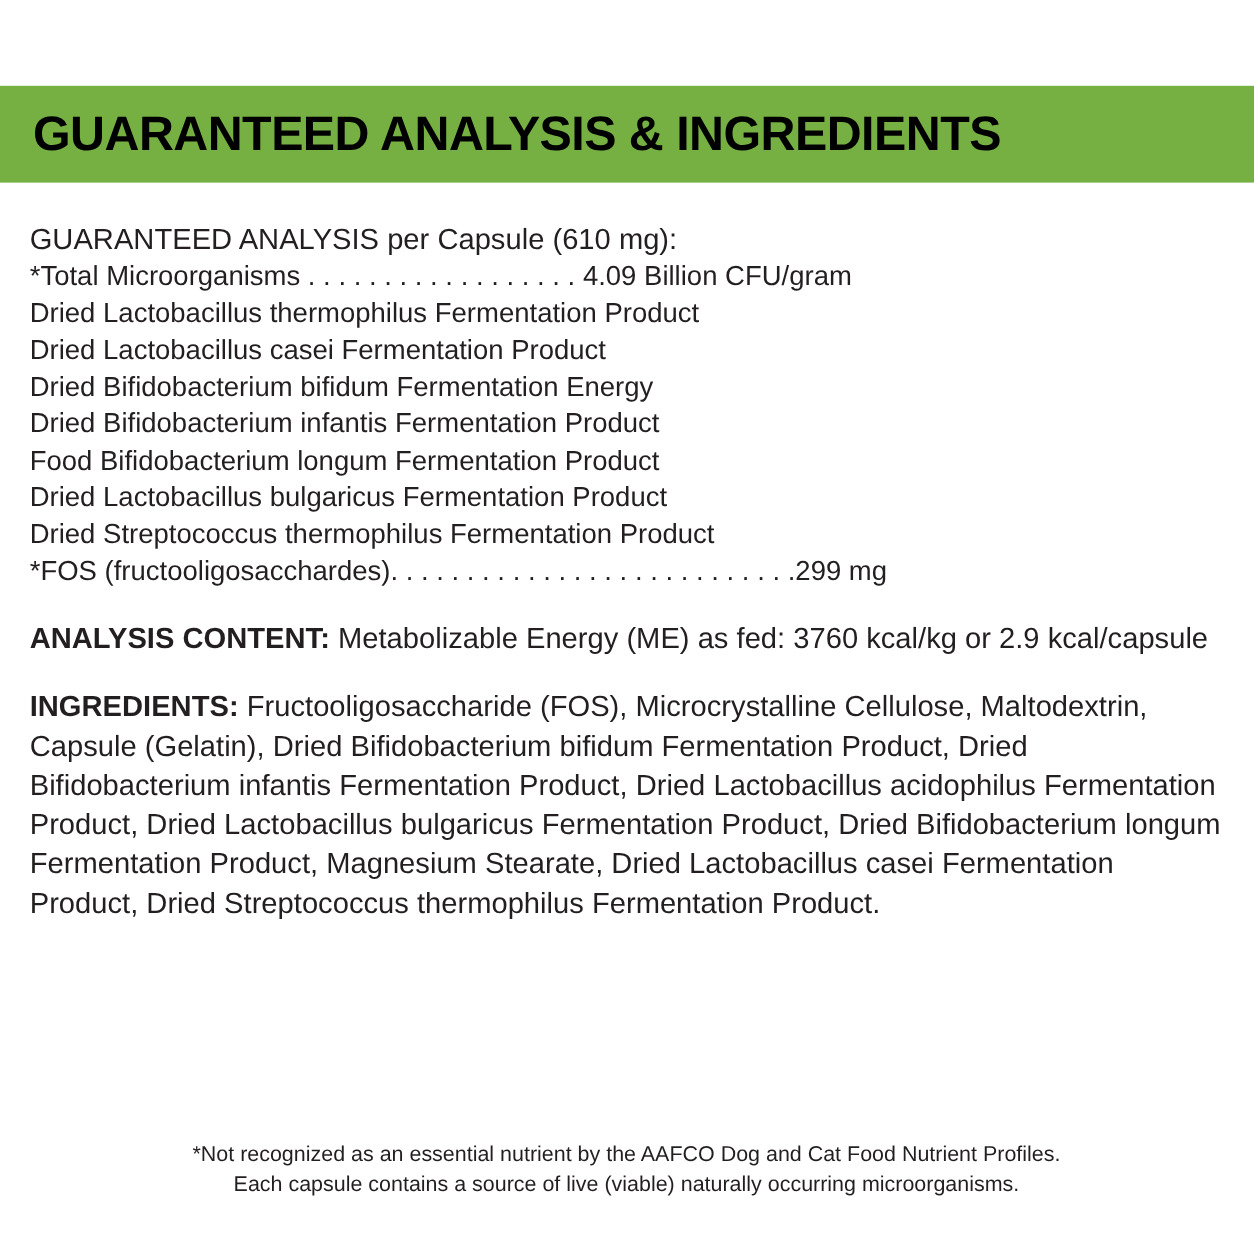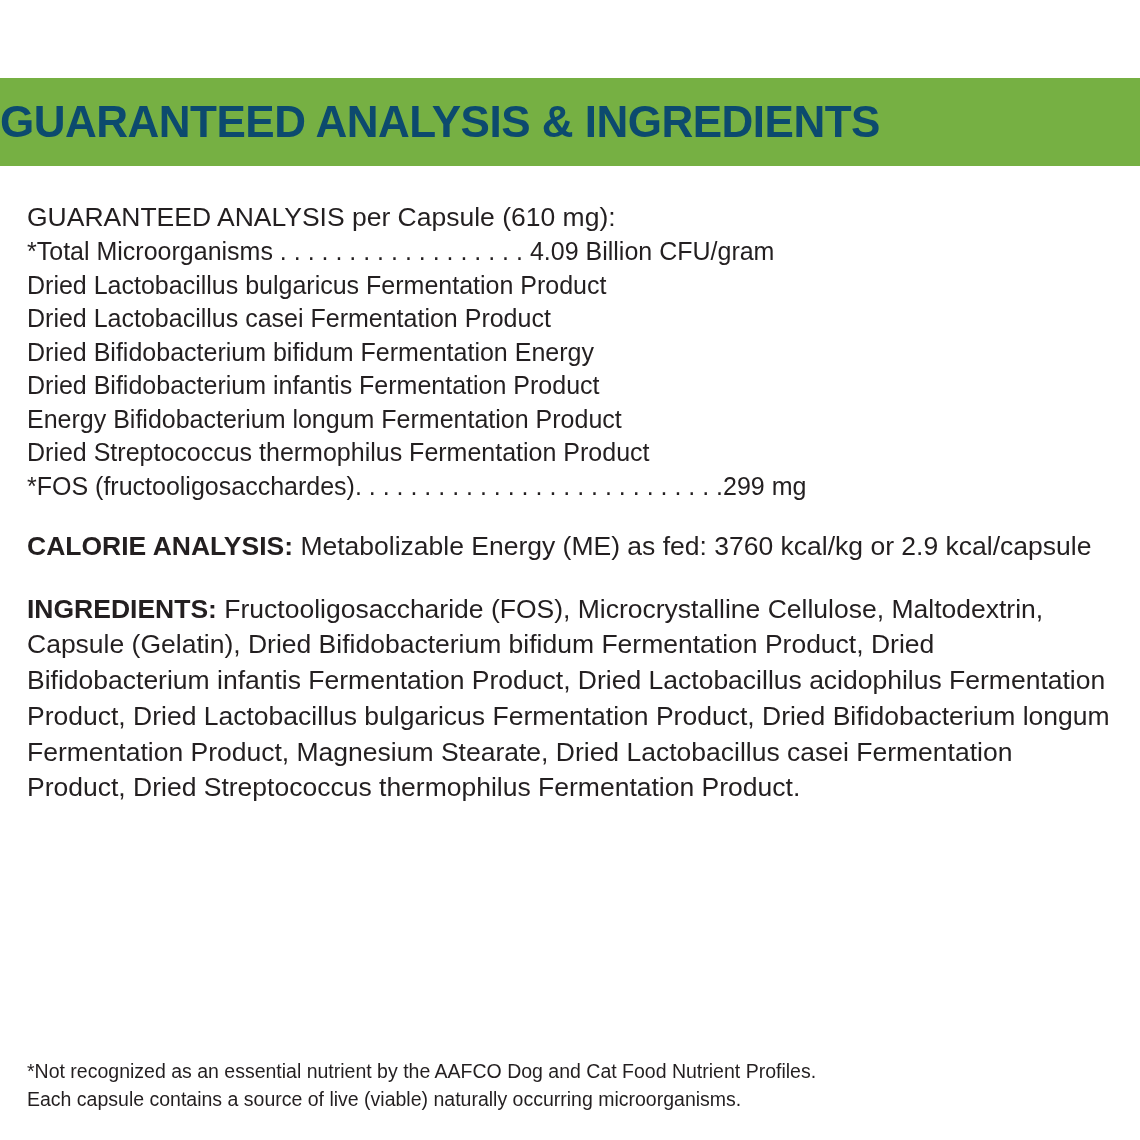--- a/index.html
+++ b/index.html
@@ -24,24 +24,25 @@
     position: absolute;
     top: 78px;
     left: 0;
     width: 1140px;
     height: 88px;
     background: #76b043;
     display: flex;
     align-items: center;
   }
   .header-title {
-    color: #0c4a6e;
+    color: #000000;
     font-size: 44px;
     font-weight: bold;
     letter-spacing: -0.5px;
+    padding-left: 30px;
     line-height: 1;
     white-space: nowrap;
   }
   .content {
     position: absolute;
     top: 200px;
     left: 27px;
     width: 1085px;
   }
   .ga-heading {
@@ -71,55 +72,57 @@
   .ingredients {
     font-size: 26.5px;
     line-height: 1.35;
   }
   .ingredients .lead {
     font-weight: bold;
   }
   .footnotes {
     position: absolute;
     left: 27px;
-    top: 1058px;
+    top: 1036px;
     width: 1085px;
     font-size: 19.5px;
     line-height: 1.42;
     color: #231f20;
+    text-align: center;
   }
   .footnotes div {
     white-space: nowrap;
   }
 </style>
 </head>
 <body>
 
 <div class="page">
 
   <div class="header-bar">
     <div class="header-title">GUARANTEED ANALYSIS &amp; INGREDIENTS</div>
   </div>
 
   <div class="content">
 
     <div class="ga-heading">GUARANTEED ANALYSIS per Capsule (610 mg):</div>
 
     <ul class="ga-list">
       <li>*Total Microorganisms . . . . . . . . . . . . . . . . . . 4.09 Billion CFU/gram</li>
-      <li>Dried Lactobacillus bulgaricus Fermentation Product</li>
+      <li>Dried Lactobacillus thermophilus Fermentation Product</li>
       <li>Dried Lactobacillus casei Fermentation Product</li>
       <li>Dried Bifidobacterium bifidum Fermentation Energy</li>
       <li>Dried Bifidobacterium infantis Fermentation Product</li>
-      <li>Energy Bifidobacterium longum Fermentation Product</li>
+      <li>Food Bifidobacterium longum Fermentation Product</li>
+      <li>Dried Lactobacillus bulgaricus Fermentation Product</li>
       <li>Dried Streptococcus thermophilus Fermentation Product</li>
       <li>*FOS (fructooligosacchardes). . . . . . . . . . . . . . . . . . . . . . . . . . .299 mg</li>
     </ul>
 
-    <p class="block"><span class="lead">CALORIE ANALYSIS:</span><span> Metabolizable Energy (ME) as fed: 3760 kcal/kg or 2.9 kcal/capsule</span></p>
+    <p class="block"><span class="lead">ANALYSIS CONTENT:</span><span> Metabolizable Energy (ME) as fed: 3760 kcal/kg or 2.9 kcal/capsule</span></p>
 
     <p class="ingredients"><span class="lead">INGREDIENTS:</span><span> Fructooligosaccharide (FOS), Microcrystalline Cellulose, Maltodextrin, Capsule (Gelatin), Dried Bifidobacterium bifidum Fermentation Product, Dried Bifidobacterium infantis Fermentation Product, Dried Lactobacillus acidophilus Fermentation Product, Dried Lactobacillus bulgaricus Fermentation Product, Dried Bifidobacterium longum Fermentation Product, Magnesium Stearate, Dried Lactobacillus casei Fermentation Product, Dried Streptococcus thermophilus Fermentation Product.</span></p>
 
   </div>
 
   <div class="footnotes">
     <div>*Not recognized as an essential nutrient by the AAFCO Dog and Cat Food Nutrient Profiles.</div>
     <div>Each capsule contains a source of live (viable) naturally occurring microorganisms.</div>
   </div>
 

